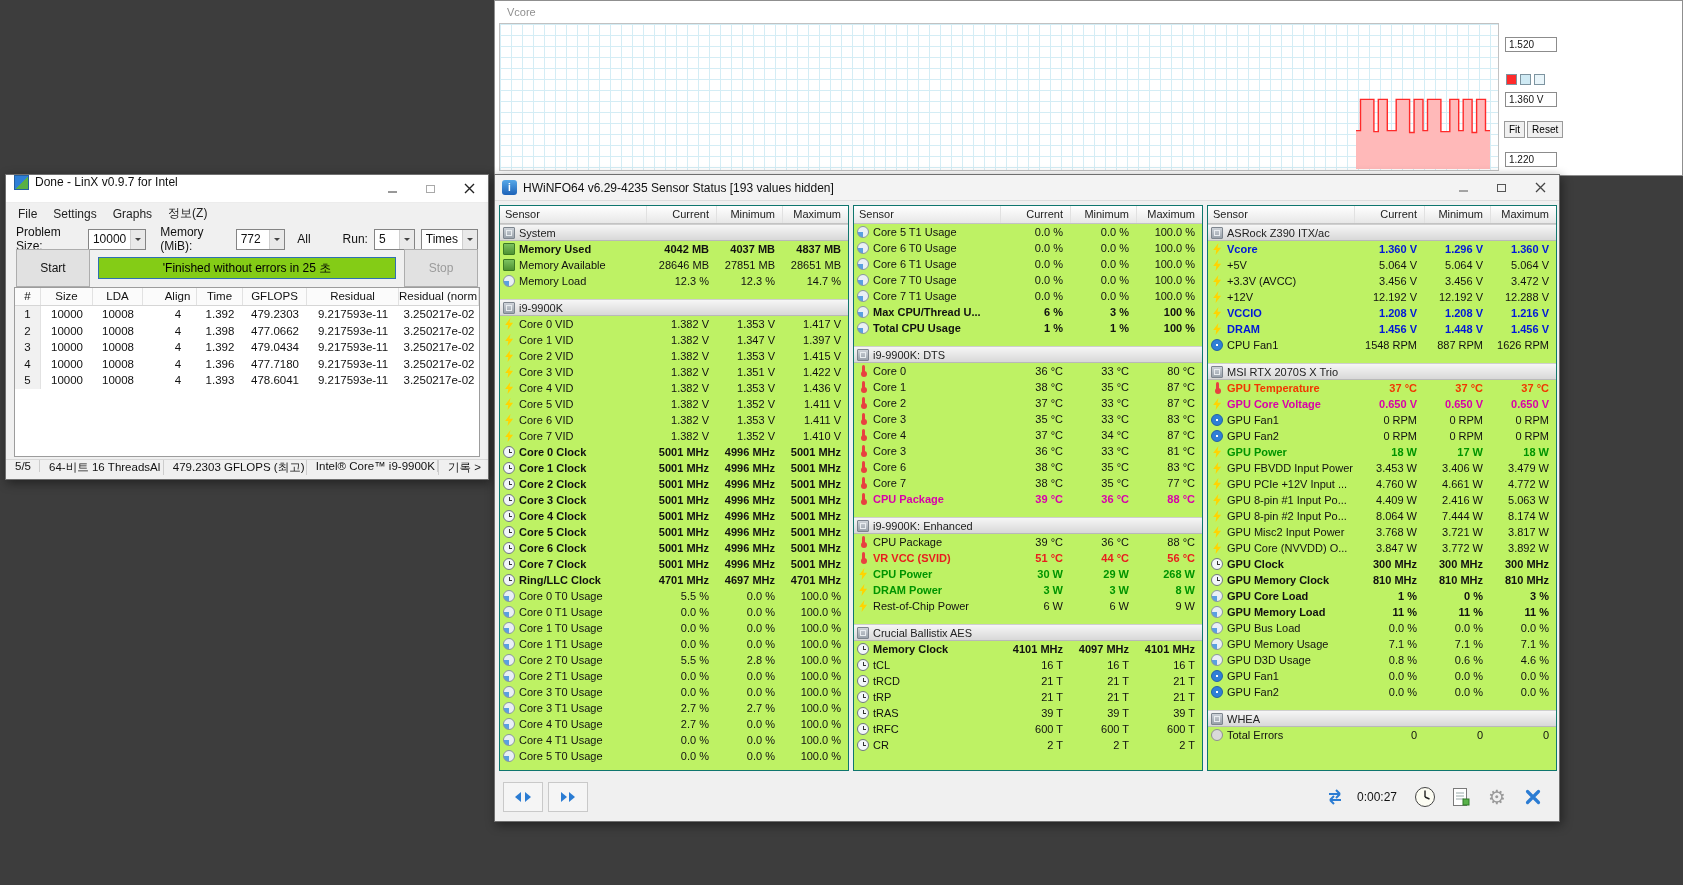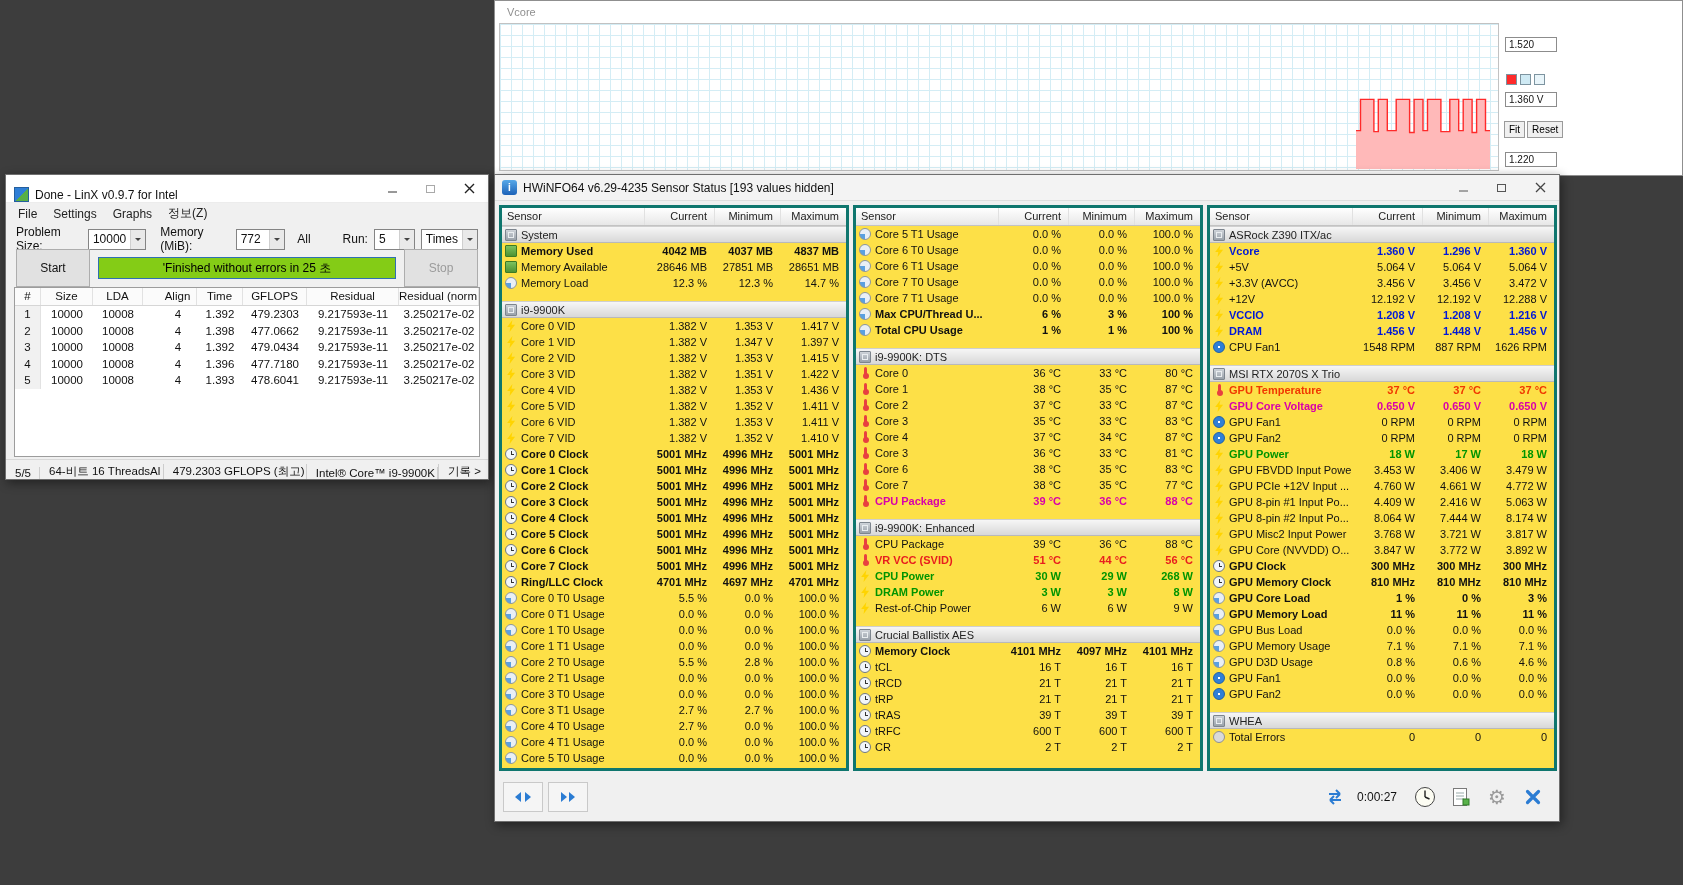--- a/index.html
+++ b/index.html
@@ -22,50 +22,50 @@
   .gbox.top{top:36px;}
   .gbox.cur{top:91px;}
   .gbox.bot{top:151px;}
   .glegend{position:absolute;left:1011px;top:73px;display:flex;gap:3px;}
   .glegend .sw{width:11px;height:11px;border:1px solid #7d94a0;display:inline-block;}
   .gbtns{position:absolute;left:1009px;top:120px;display:flex;gap:2px;border-radius:7px;}
   .gbtn{height:17px;font-size:10px;background:#f0f0f0;border:1px solid #9a9a9a;font-family:inherit;padding:0 4px;}
 
   
   .lwin{left:5px;top:174px;width:484px;height:306px;}
-  .ltitle{height:28px;background:#ffffff;display:flex;align-items:flex-end;padding-left:8px;border-bottom:1px solid #ececec;}
+  .ltitle{height:28px;background:#ffffff;display:flex;align-items:flex-start;padding-left:8px;border-bottom:1px solid #ececec;}
   .licon{width:15px;height:15px;margin-right:6px;background:linear-gradient(135deg,#2f7fd6 50%,#58b045 50%);border:1px solid #245f9e;}
   .ttext{flex:1;font-size:12px;color:#111;white-space:nowrap;overflow:hidden;}
   .lmenu{height:21px;display:flex;align-items:center;padding-left:4px;font-size:12px;color:#222;background:#f0f0f0;}
   .mitem{padding:2px 8px;}
   .lctrl{height:30px;display:flex;align-items:center;padding:0 10px;gap:6px;font-size:12px;color:#111;}
   .select{display:flex;align-items:center;height:21px;border:1px solid #848484;background:#fff;font-size:12px;}
   .select .sval{flex:1;padding:0 4px;white-space:nowrap;}
   .select .sarrow{width:15px;align-self:stretch;background:#e9e9e9;border-left:1px solid #cfcfcf;position:relative;}
   .select .sarrow::after{content:"";position:absolute;left:4px;top:8px;border:3.5px solid transparent;border-top-color:#444;}
   .lact{height:28px;display:flex;align-items:center;padding:0 10px;gap:8px;}
   .btn{height:38px;background:#e1e1e1;border:1px solid #adadad;font-size:12px;font-family:inherit;color:#111;}
   .btn.disabled{color:#9b9b9b;}
   .progress{flex:1;height:22px;background:#84cc16;border:1px solid #2f6fb2;display:flex;align-items:center;justify-content:center;font-size:12px;color:#000;white-space:nowrap;overflow:hidden;}
   .ltable{position:absolute;left:8px;top:112px;right:8px;bottom:22px;background:#fff;border:1px solid #9c9c9c;font-size:11.5px;color:#111;overflow:hidden;}
   .lhead{display:flex;height:18px;border-bottom:1px solid #d6d6d6;background:#fbfbfb;}
   .lhead span{border-right:1px solid #e2e2e2;text-align:center;padding-top:2px;overflow:hidden;white-space:nowrap;}
   .lrow{display:flex;height:16.5px;align-items:center;}
   .lrow span{text-align:center;overflow:hidden;white-space:nowrap;}
   .c0{width:26px;} .c1{width:52px;} .c2{width:50px;} .c3{width:38px;margin-left:16px;} .c4{width:46px;} .c5{width:64px;} .c6{width:92px;} .c7{flex:1;}
   .lrow .c0{background:#f1f1f1;border-right:1px solid #e2e2e2;height:100%;line-height:16.5px;}
-  .lstatus{position:absolute;left:0;right:0;bottom:0;height:20px;background:#f0f0f0;border-top:1px solid #d8d8d8;display:flex;align-items:flex-end;font-size:11.5px;color:#111;}
+  .lstatus{position:absolute;left:0;right:0;bottom:0;height:20px;background:#f0f0f0;border-top:1px solid #d8d8d8;display:flex;align-items:flex-start;font-size:11.5px;color:#111;}
   .lstatus .seg{border-right:1px solid #cdcdcd;padding:0 9px;display:flex;align-items:center;white-space:nowrap;overflow:hidden;}
   .lstatus .seg:last-child{margin-left:auto;border-right:none;border-left:1px solid #cdcdcd;}
 
   
   .hwin{left:494px;top:174px;width:1066px;height:648px;}
   .htitle{height:26px;background:#f3f3f3;display:flex;align-items:center;padding-left:7px;border-bottom:1px solid #dedede;}
   .hicon{width:15px;height:15px;margin-right:6px;border-radius:3px;background:linear-gradient(#57a8e8,#1c62b8);color:#fff;font-size:10px;font-weight:bold;display:flex;align-items:center;justify-content:center;}
-  .panel{position:absolute;top:30px;width:350px;height:566px;background:#fde047;border:3px solid #0f766e;overflow:hidden;}
+  .panel{position:absolute;top:30px;width:350px;height:566px;background:#bef264;border:1px solid #0f766e;overflow:hidden;}
   .p1{left:4px;} .p2{left:358px;} .p3{left:712px;}
   .phead{display:flex;height:18px;background:linear-gradient(#ffffff,#e7e7e7);border-bottom:1px solid #c3c3c3;font-size:11px;color:#222;}
   .phead .h-sensor{flex:1;padding:2px 5px;}
   .phead .h-val{width:70px;text-align:right;padding:2px 7px 0 0;border-left:1px solid #e1e1e1;}
   .phead .h-val.w2,.phead .h-val.w3{width:66px;}
   .srow{display:flex;align-items:center;height:16px;font-size:11px;color:#111;}
   .srow .lb{flex:1;white-space:nowrap;overflow:hidden;}
   .srow .val{width:70px;text-align:right;padding-right:7px;white-space:nowrap;}
   .srow .val.w2,.srow .val.w3{width:66px;}
   .srow.section{height:17px;background:linear-gradient(#f6f6f6,#d8d8d8);border-top:1px solid #cscsc5;border-top:1px solid #cfcfcf;border-bottom:1px solid #b9b9b9;color:#222;}

